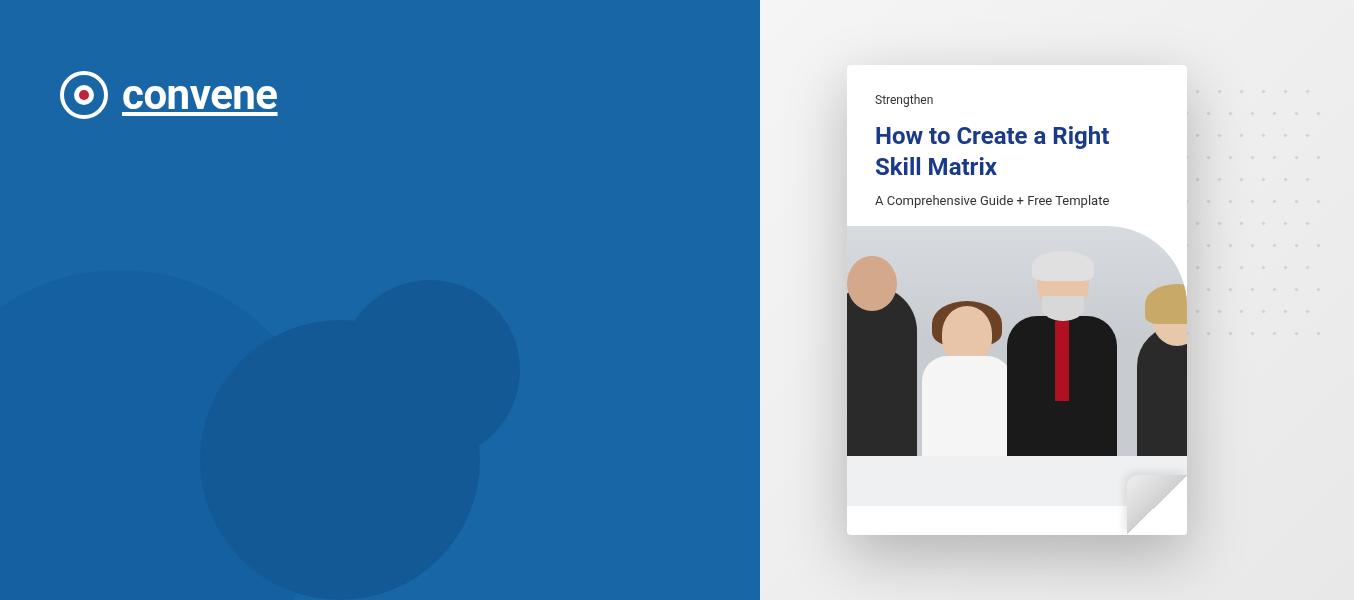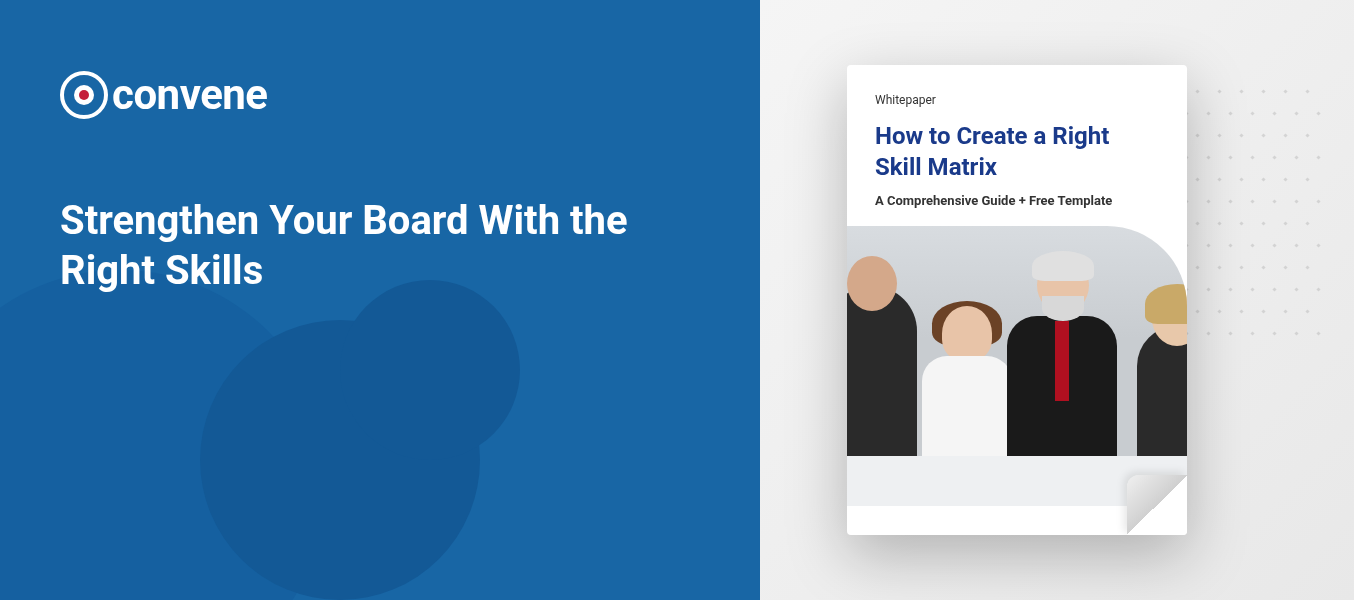--- a/index.html
+++ b/index.html
@@ -35,22 +35,23 @@
     .circle1 { position: absolute; width: 420px; height: 420px; border-radius: 50%; background: #1560a0; bottom: 30px; left: 30px; }
     .circle2 { position: absolute; width: 280px; height: 280px; border-radius: 50%; background: #135996; bottom: 120px; left: 320px; }
     .circle3 { position: absolute; width: 180px; height: 180px; border-radius: 50%; background: #135996; bottom: 260px; left: 460px; }
     .left-content {
       position: relative;
       z-index: 2;
     }
     .logo {
       display: flex;
       align-items: center;
-      gap: 4px;
-      margin-bottom: 77px;
+      gap: 14px;
+      margin-bottom: 25px;
+      text-decoration: underline;
     }
     .logo-icon {
       width: 48px;
       height: 48px;
       border: 4px solid #fff;
       border-radius: 50%;
       display: flex;
       align-items: center;
       justify-content: center;
       position: relative;
@@ -142,21 +143,20 @@
     .card-title {
       font-size: 24px;
       font-weight: 700;
       color: #1a3a8a;
       line-height: 1.3;
       margin-bottom: 10px;
     }
     .card-subtitle {
       font-size: 13px;
       color: #333;
-      font-weight: bold;
     }
     .card-image {
       width: 100%;
       height: 280px;
       background: linear-gradient(180deg, #d8dce0 0%, #c8ccd0 40%);
       border-top-right-radius: 80px;
       position: relative;
       overflow: hidden;
     }
     .person { position: absolute; bottom: 0; }
@@ -196,21 +196,20 @@
     <div class="bg-shapes">
       <div class="circle1"></div>
       <div class="circle2"></div>
       <div class="circle3"></div>
     </div>
     <div class="left-content">
       <div class="logo">
         <div class="logo-icon"></div>
         <div class="logo-text">convene</div>
       </div>
-      <h1 class="headline">Strengthen Your Board With the Right Skills</h1>
     </div>
   </div>
 
   <div class="right-panel">
     <div class="dots">
       <span class="dot" style="left:0px;top:0px"></span>
         <span class="dot" style="left:22px;top:0px"></span>
         <span class="dot" style="left:44px;top:0px"></span>
         <span class="dot" style="left:66px;top:0px"></span>
         <span class="dot" style="left:88px;top:0px"></span>
@@ -350,21 +349,21 @@
         <span class="dot" style="left:143px;top:242px"></span>
         <span class="dot" style="left:165px;top:242px"></span>
         <span class="dot" style="left:187px;top:242px"></span>
         <span class="dot" style="left:209px;top:242px"></span>
         <span class="dot" style="left:231px;top:242px"></span>
         <span class="dot" style="left:253px;top:242px"></span>
     </div>
 
     <div class="whitepaper-card">
       <div class="card-header">
-        <div class="card-label">Whitepaper</div>
+        <div class="card-label">Strengthen</div>
         <div class="card-title">How to Create a Right Skill Matrix</div>
         <div class="card-subtitle">A Comprehensive Guide + Free Template</div>
       </div>
       <div class="card-image">
         <div class="person p1"></div>
         <div class="person p2">
           <div class="p2-hair"></div>
           <div class="p2-head"></div>
           <div class="p2-body"></div>
         </div>

